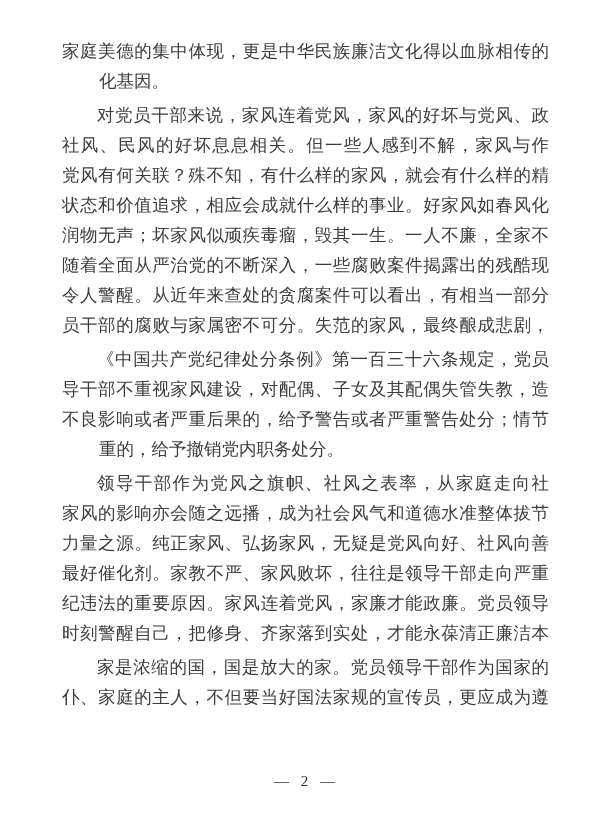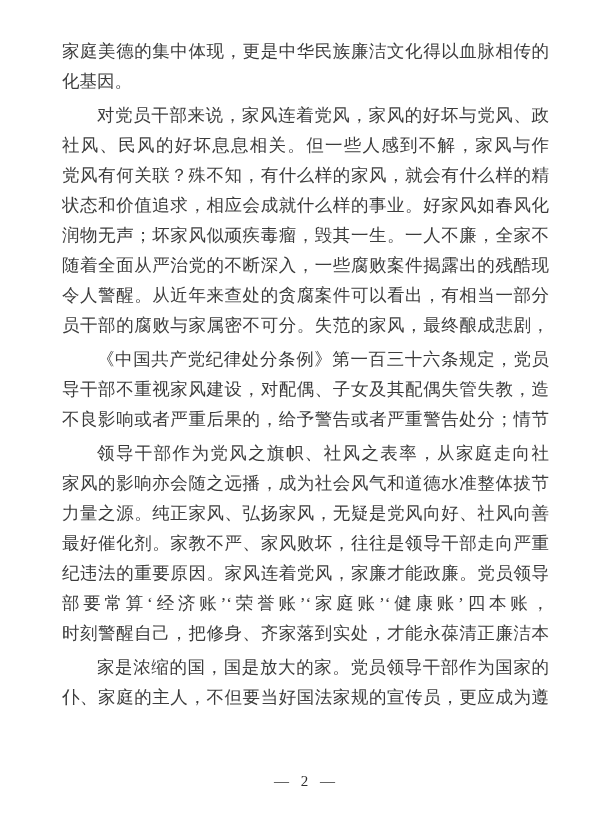--- a/index.html
+++ b/index.html
@@ -31,20 +31,21 @@
     height: 30px;
     text-align: justify;
     text-align-last: justify;
     letter-spacing: 0;
     white-space: normal;
     overflow: hidden;
   }
   .line.short {
     text-align: right;
     text-align-last: left;
+    margin-left: 37px;
   }
   .line.indent {
     text-indent: 35px;
   }
   .page-footer {
     position: absolute;
     left: 0;
     top: 772px;
     width: 100%;
     text-align: center;
@@ -76,29 +77,29 @@
       <div class="line">润物无声；坏家风似顽疾毒瘤，毁其一生。一人不廉，全家不圆。</div>
       <div class="line">随着全面从严治党的不断深入，一些腐败案件揭露出的残酷现实</div>
       <div class="line">令人警醒。从近年来查处的贪腐案件可以看出，有相当一部分党</div>
       <div class="line">员干部的腐败与家属密不可分。失范的家风，最终酿成悲剧，让</div>
     </div>
 
     <div class="paragraph">
       <div class="line indent">《中国共产党纪律处分条例》第一百三十六条规定，党员领</div>
       <div class="line">导干部不重视家风建设，对配偶、子女及其配偶失管失教，造成</div>
       <div class="line">不良影响或者严重后果的，给予警告或者严重警告处分；情节严</div>
+      <div class="line short">重的，给予撤销党内职务处分。</div>
     </div>
 
     <div class="paragraph">
       <div class="line indent">领导干部作为党风之旗帜、社风之表率，从家庭走向社会，</div>
       <div class="line">家风的影响亦会随之远播，成为社会风气和道德水准整体拔节的</div>
       <div class="line">力量之源。纯正家风、弘扬家风，无疑是党风向好、社风向善的</div>
       <div class="line">最好催化剂。家教不严、家风败坏，往往是领导干部走向严重违</div>
       <div class="line">纪违法的重要原因。家风连着党风，家廉才能政廉。党员领导干</div>
-      <div class="line">部要常算‘经济账’‘荣誉账’‘家庭账’‘健康账’四本账，</div>
       <div class="line">时刻警醒自己，把修身、齐家落到实处，才能永葆清正廉洁本色。</div>
     </div>
 
     <div class="paragraph">
       <div class="line indent">家是浓缩的国，国是放大的家。党员领导干部作为国家的公</div>
       <div class="line">仆、家庭的主人，不但要当好国法家规的宣传员，更应成为遵守</div>
     </div>
 
   </div>
 

